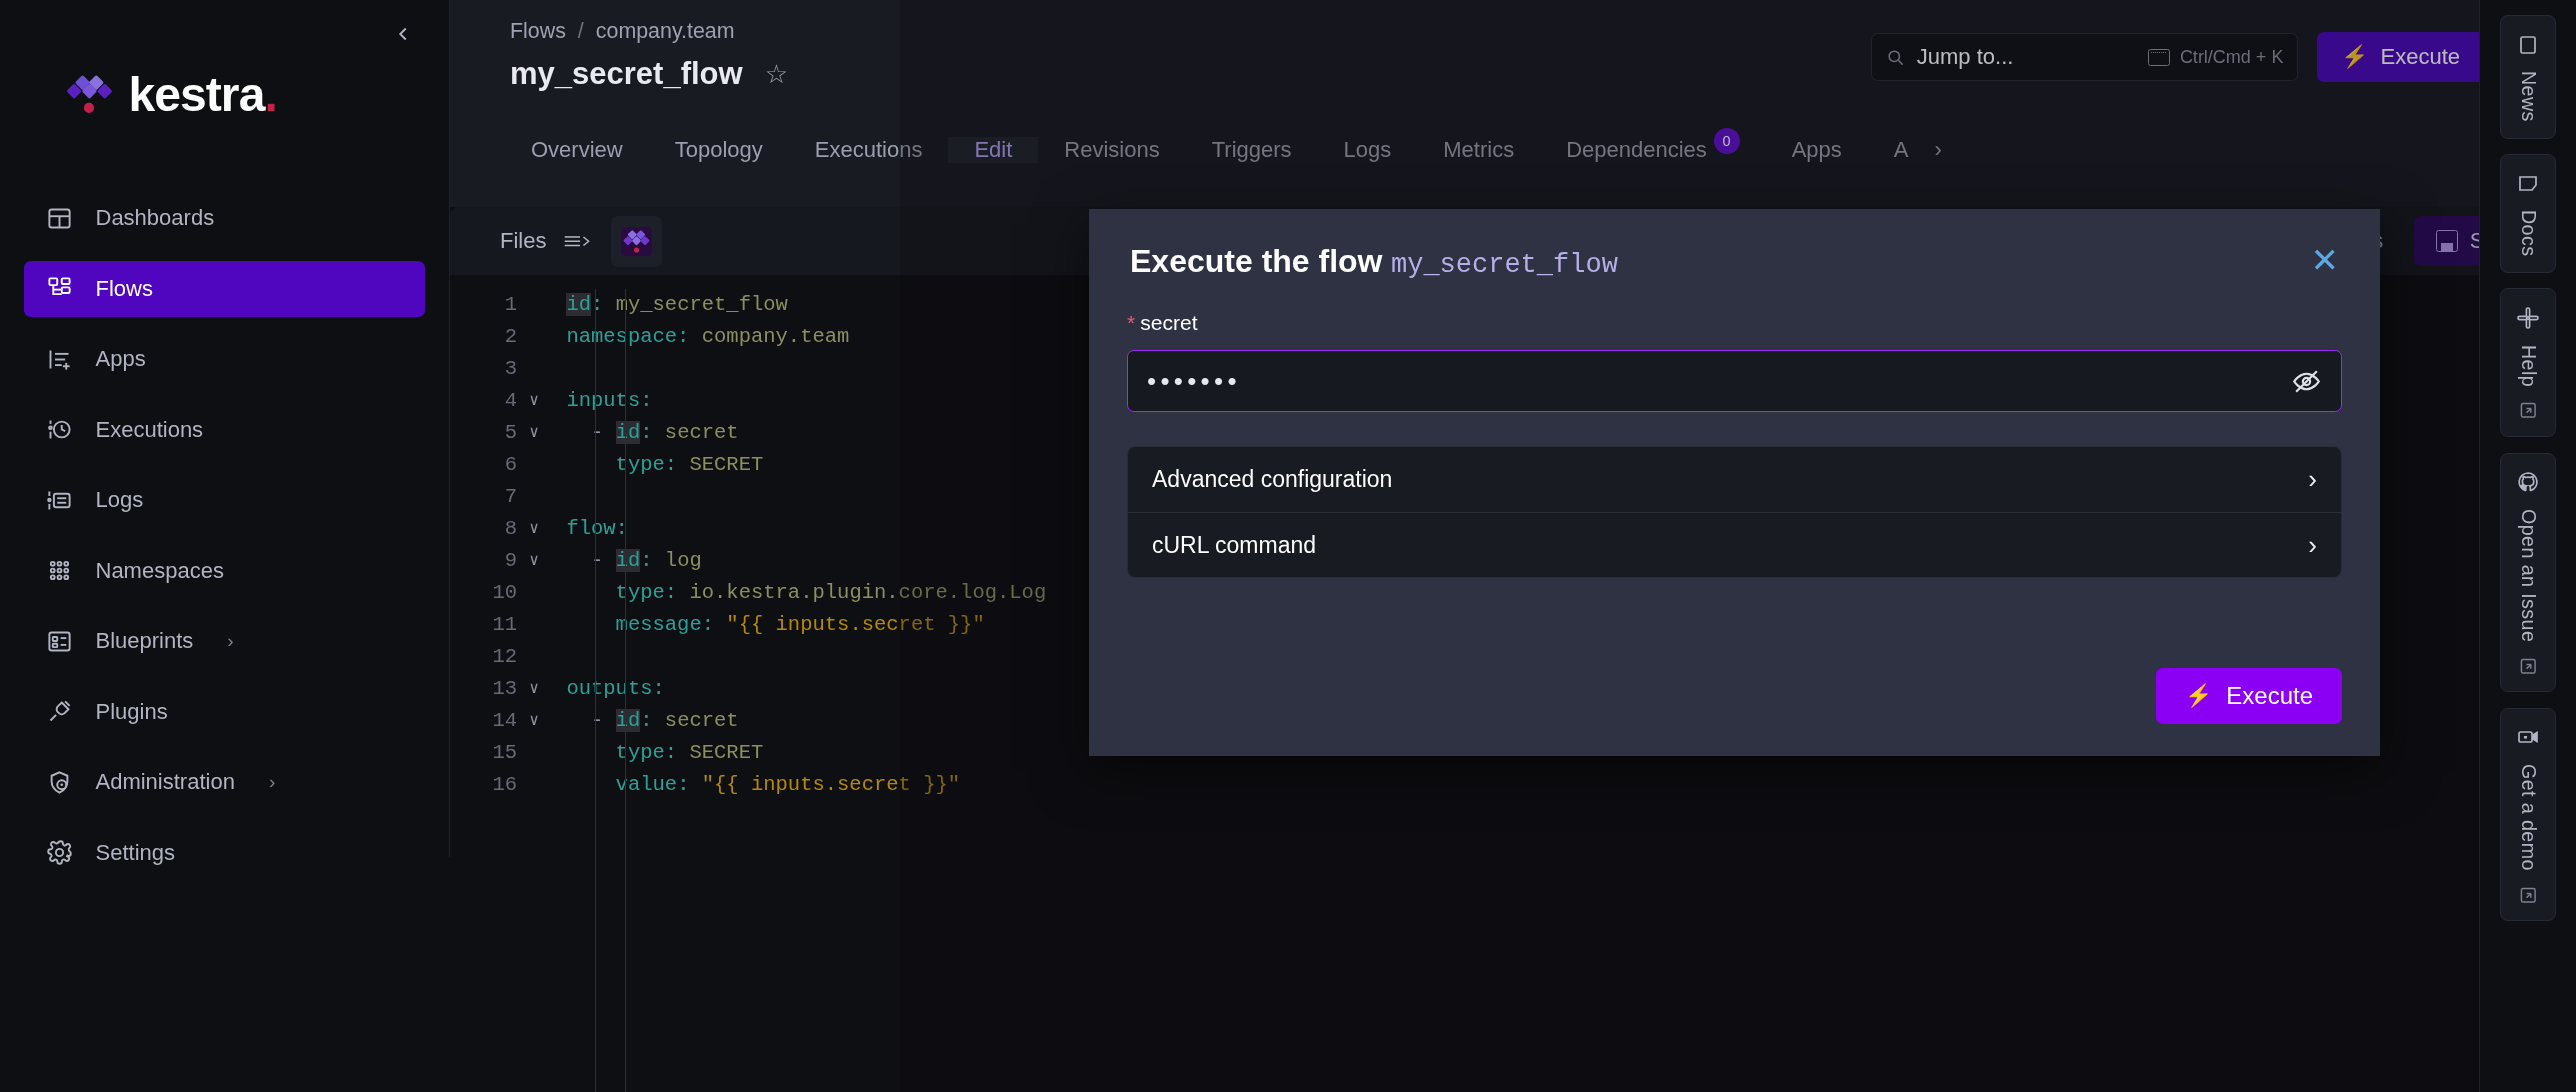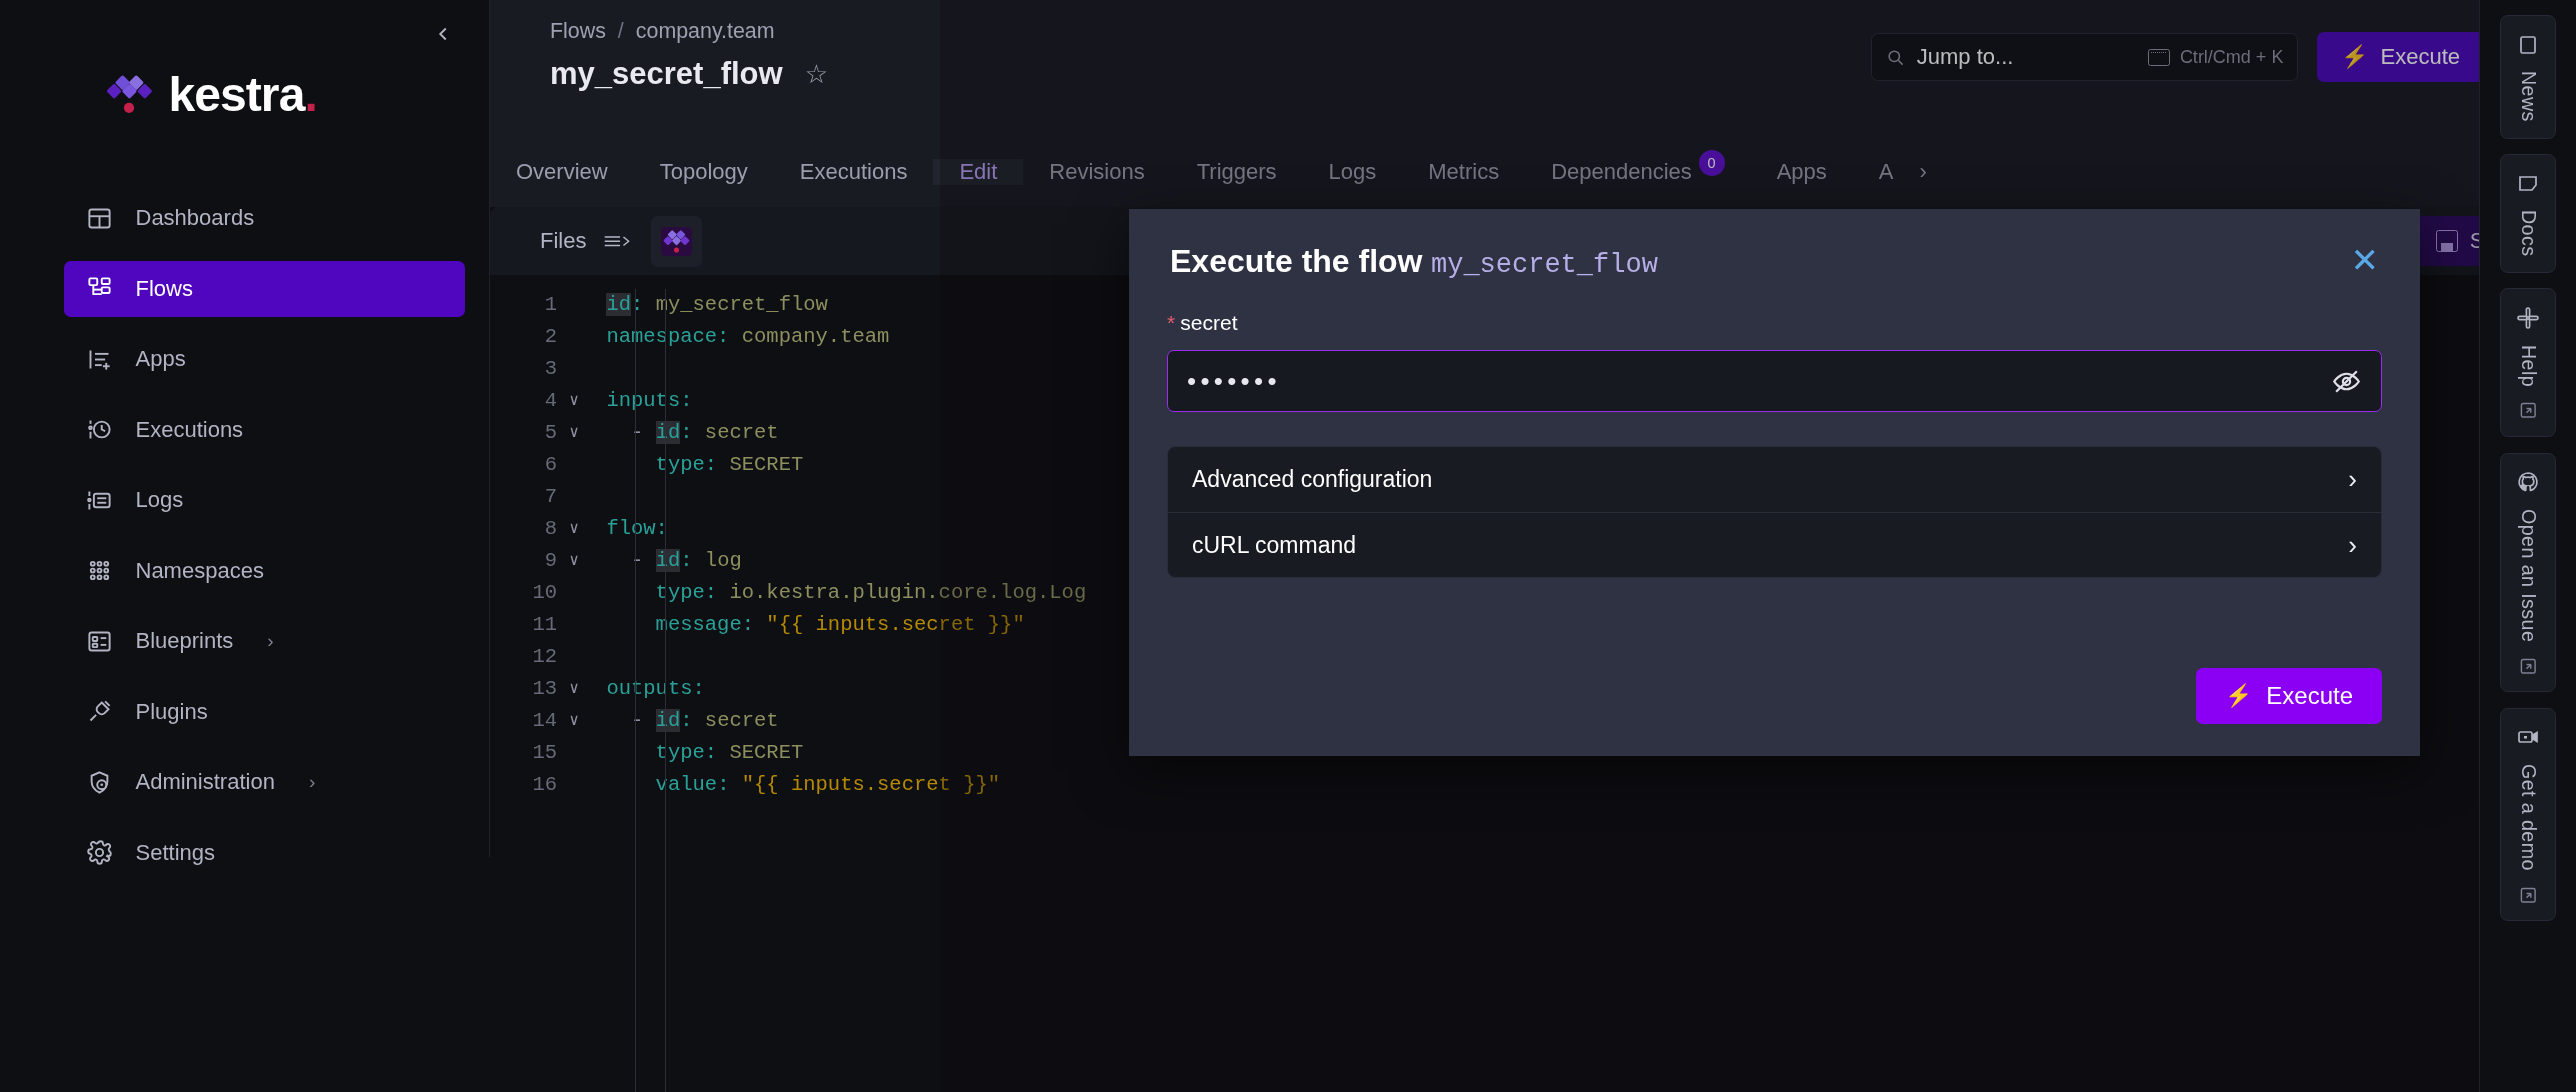--- a/index.html
+++ b/index.html
@@ -11,21 +11,20 @@
   }
   .app { position: relative; width: 2576px; height: 1092px; display: flex; }
 
   
   .sidebar {
     width: 450px; height: 857px;
     background: #0e0f13;
     border-right: 0.9px solid #20222b;
     position: relative;
     flex: 0 0 450px;
-    margin-left: 40px;
   }
   .collapse-btn {
     position: absolute; top: 19px; right: 32px;
     width: 29px; height: 29px;
     display: flex; align-items: center; justify-content: center;
     color: #b3b6c4; font-size: 26px; line-height: 1;
     cursor: pointer;
   }
   .logo-wrap {
     display: flex; align-items: center; gap: 15.4px;
@@ -87,21 +86,21 @@
     display: flex; align-items: center; gap: 12px;
     color: #fff; font-size: 22px; cursor: pointer;
   }
   .bolt { font-size: 22px; }
   .avatar-btn { width: 39px; height: 39px; color: #b9bcc9; cursor: pointer; }
   .avatar-btn svg { width: 39px; height: 39px; }
 
   
   .tabs {
     height: 70px; background: #191b23;
-    display: flex; align-items: center; 
+    display: flex; align-items: flex-start; padding-left: 55px;
     position: relative;
   }
   .tab {
     display: flex; align-items: center; gap: 8.5px;
     padding: 0 26px; font-size: 22px; color: #9b9eae;
     cursor: pointer; position: relative;
   }
   .tab.active { background: #22242e; color: #b79df5; }
   .tab-badge {
     background: #6211cf; color: #fff; font-size: 14.5px;

